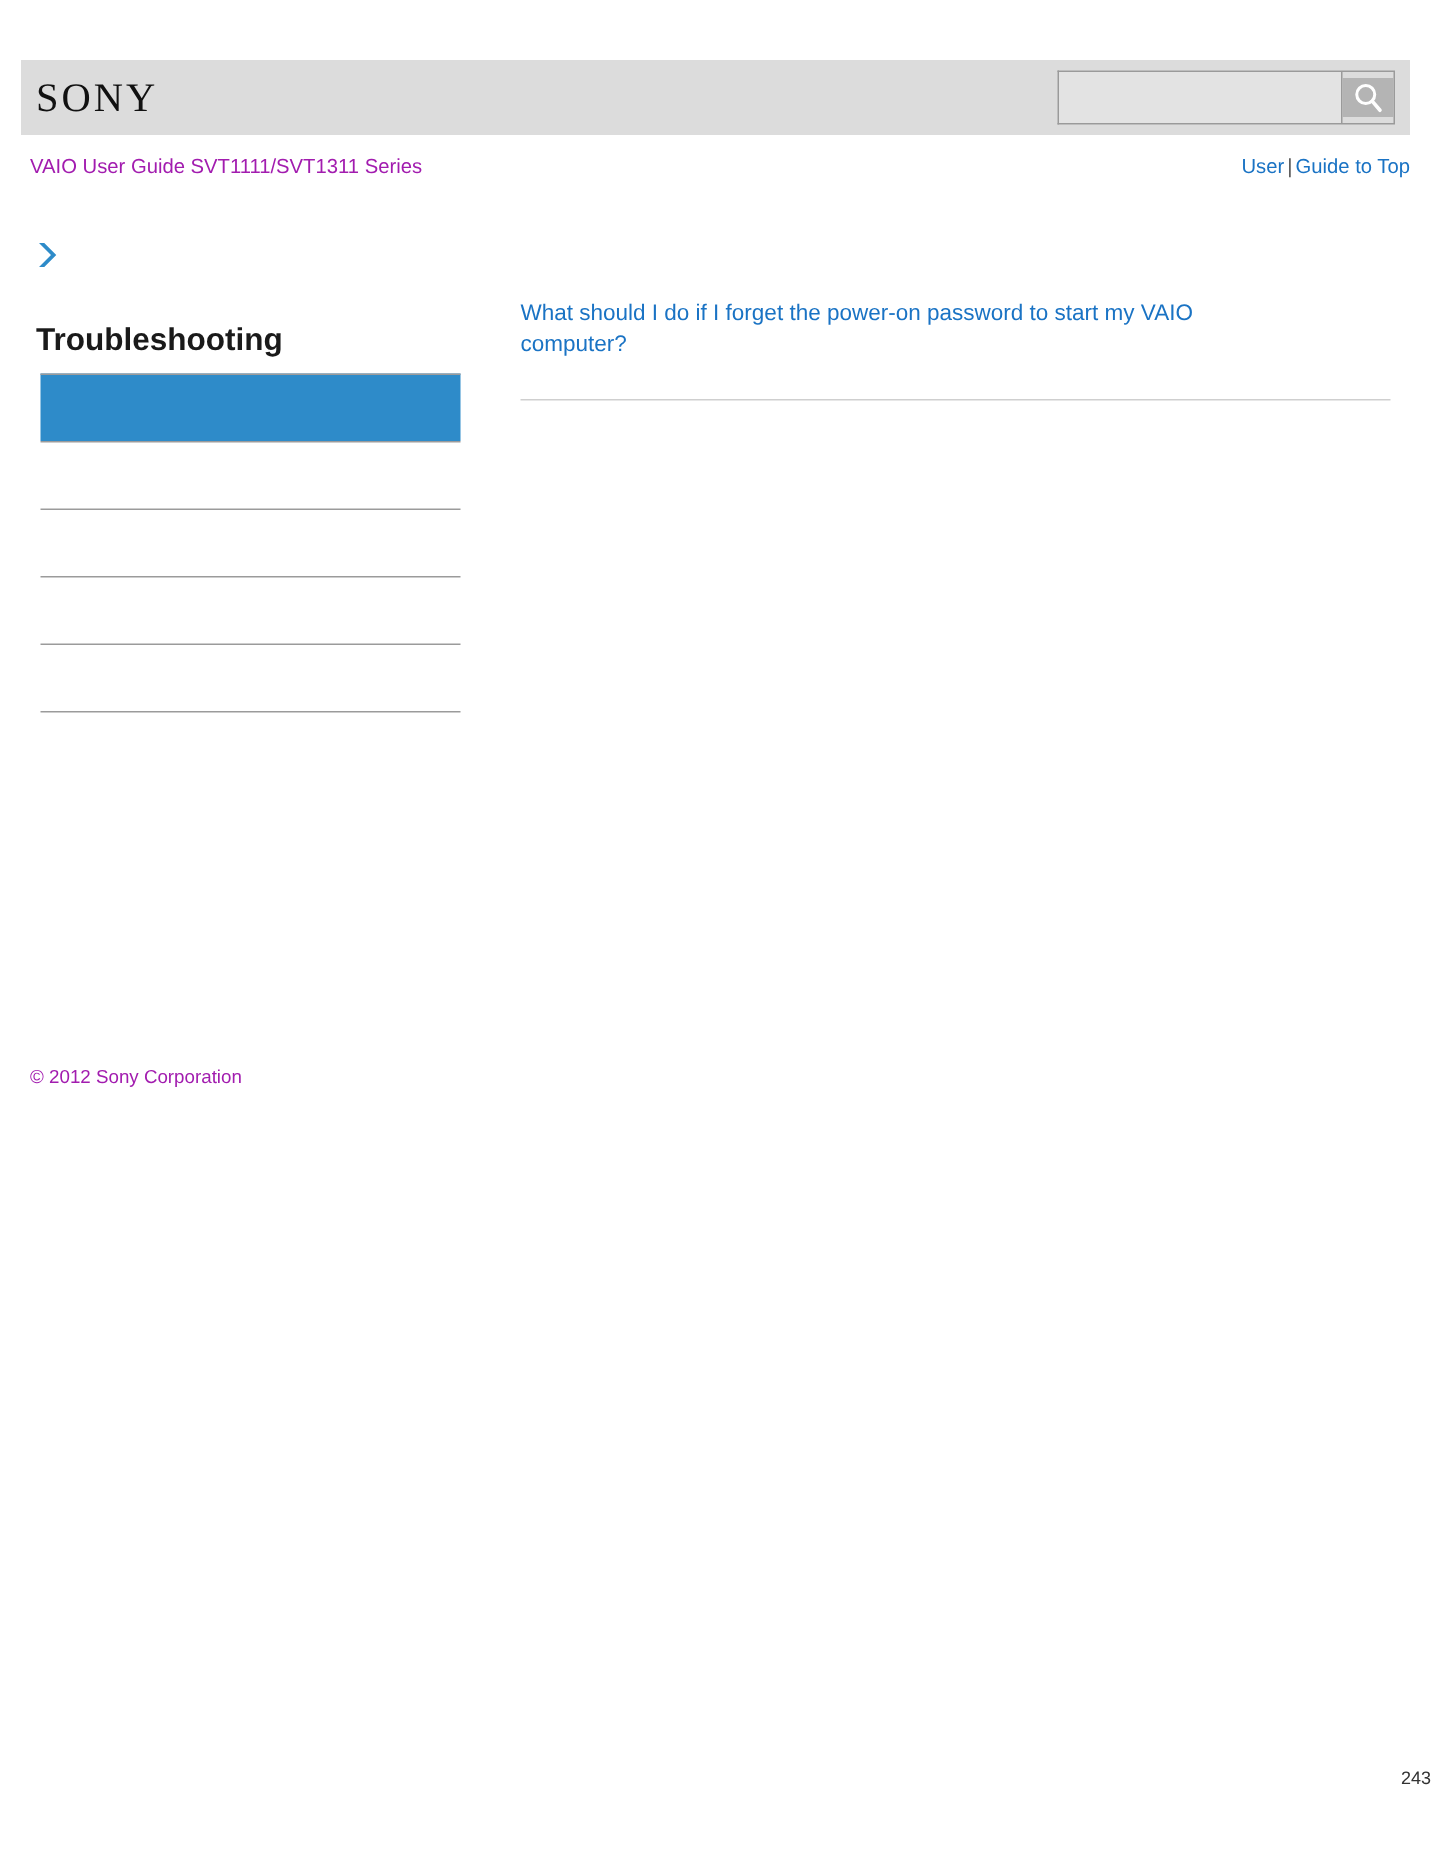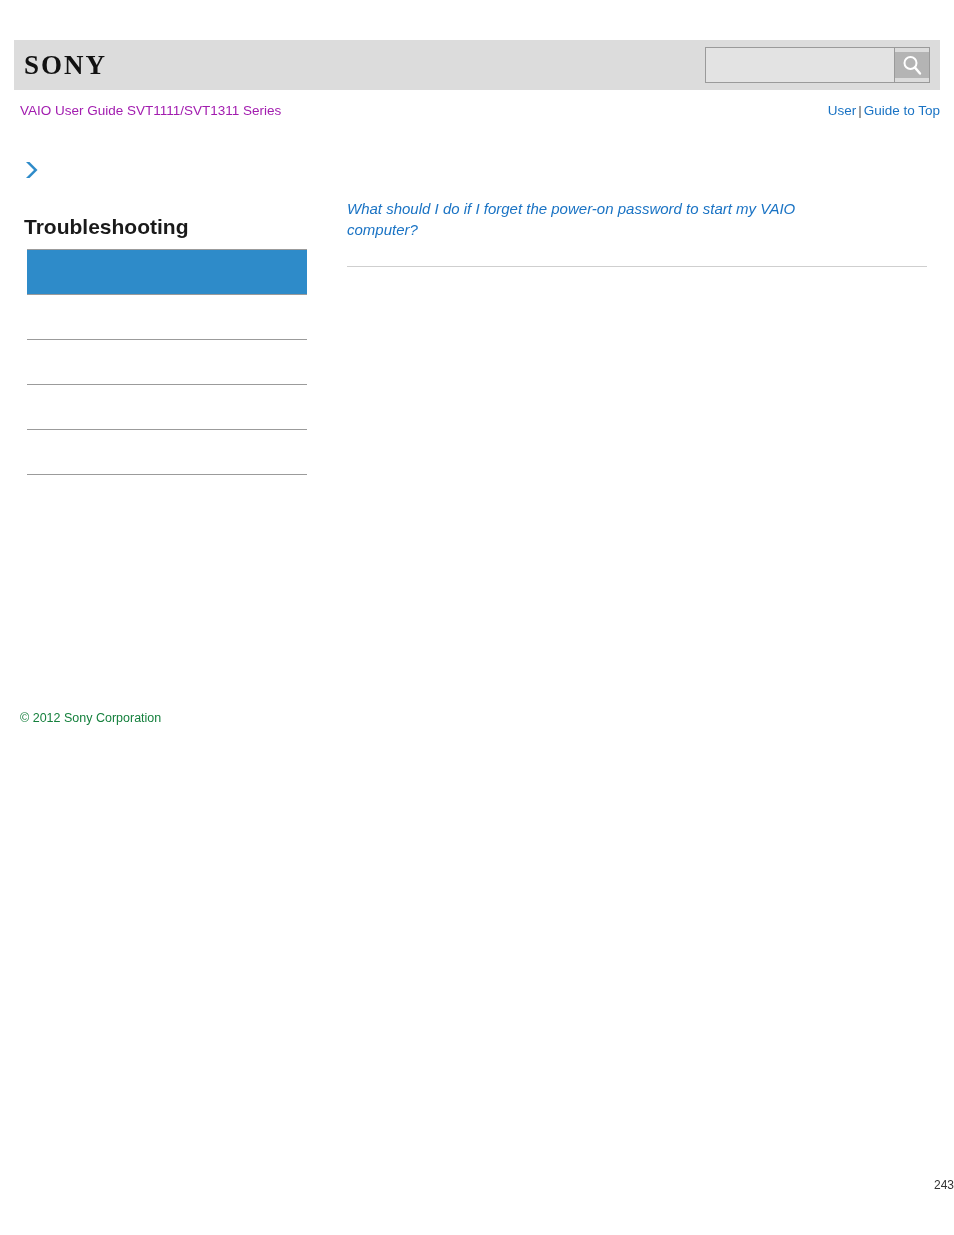--- a/index.html
+++ b/index.html
@@ -24,21 +24,21 @@
     width: 926px;
     height: 50px;
     background: #dcdcdc;
   }
   .sony-logo {
     position: absolute;
     left: 24px;
     top: 50px;
     font-family: "Liberation Serif", "DejaVu Serif", serif;
     font-size: 27px;
-    font-weight: bold;
+    font-weight: normal;
     letter-spacing: 2.0px;
     color: #111111;
     line-height: 30px;
     white-space: nowrap;
   }
 
   
   .search-wrap {
     position: absolute;
     left: 705px;
@@ -164,32 +164,31 @@
   }
   .sidebar-list .sidebar-item:first-child {
     border-top: 1px solid #9b9b9b;
   }
 
   .copyright {
     position: absolute;
     left: 20px;
     top: 560px;
     font-size: 12.5px;
-    color: #15803d;
+    color: #a21caf;
     line-height: 16px;
     white-space: nowrap;
   }
 
   
   .content {
     position: absolute;
     left: 347px;
     top: 199px;
     width: 580px;
-    font-style: italic;
   }
   .content-link {
     display: block;
     font-size: 15px;
     line-height: 20.5px;
     color: #1a73c4;
     text-decoration: none;
     max-width: 510px;
   }
   .content-divider {

